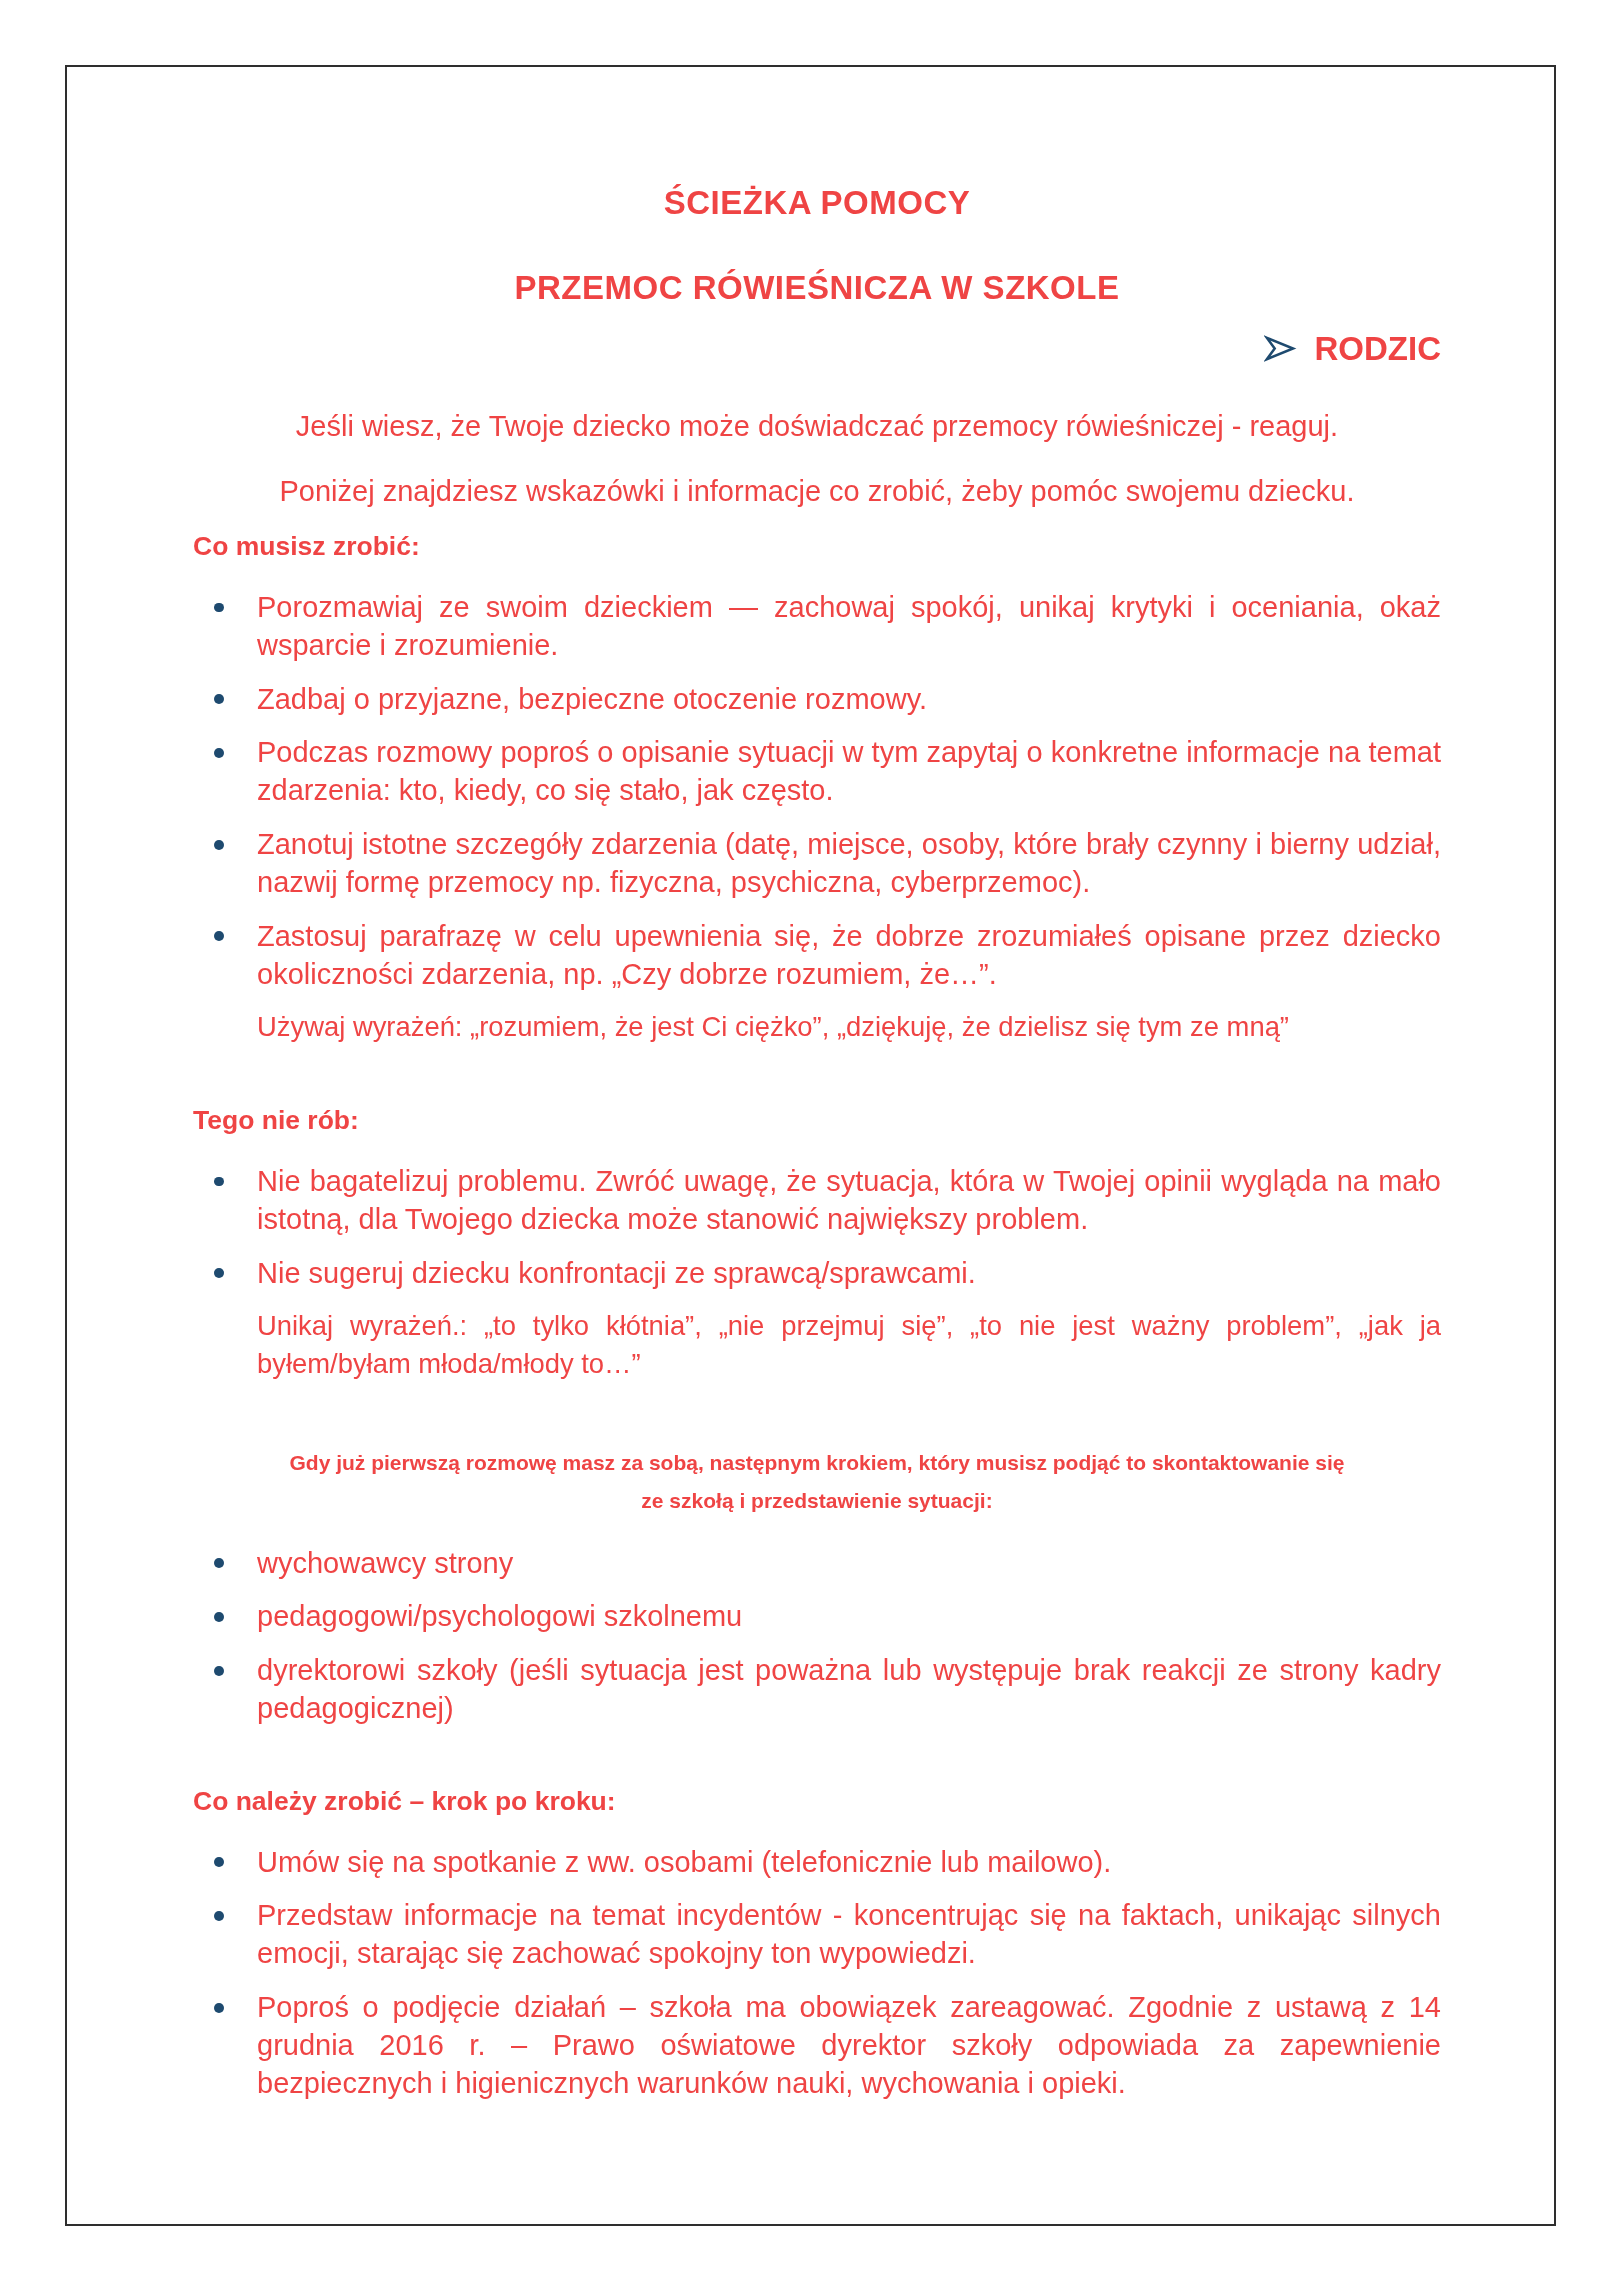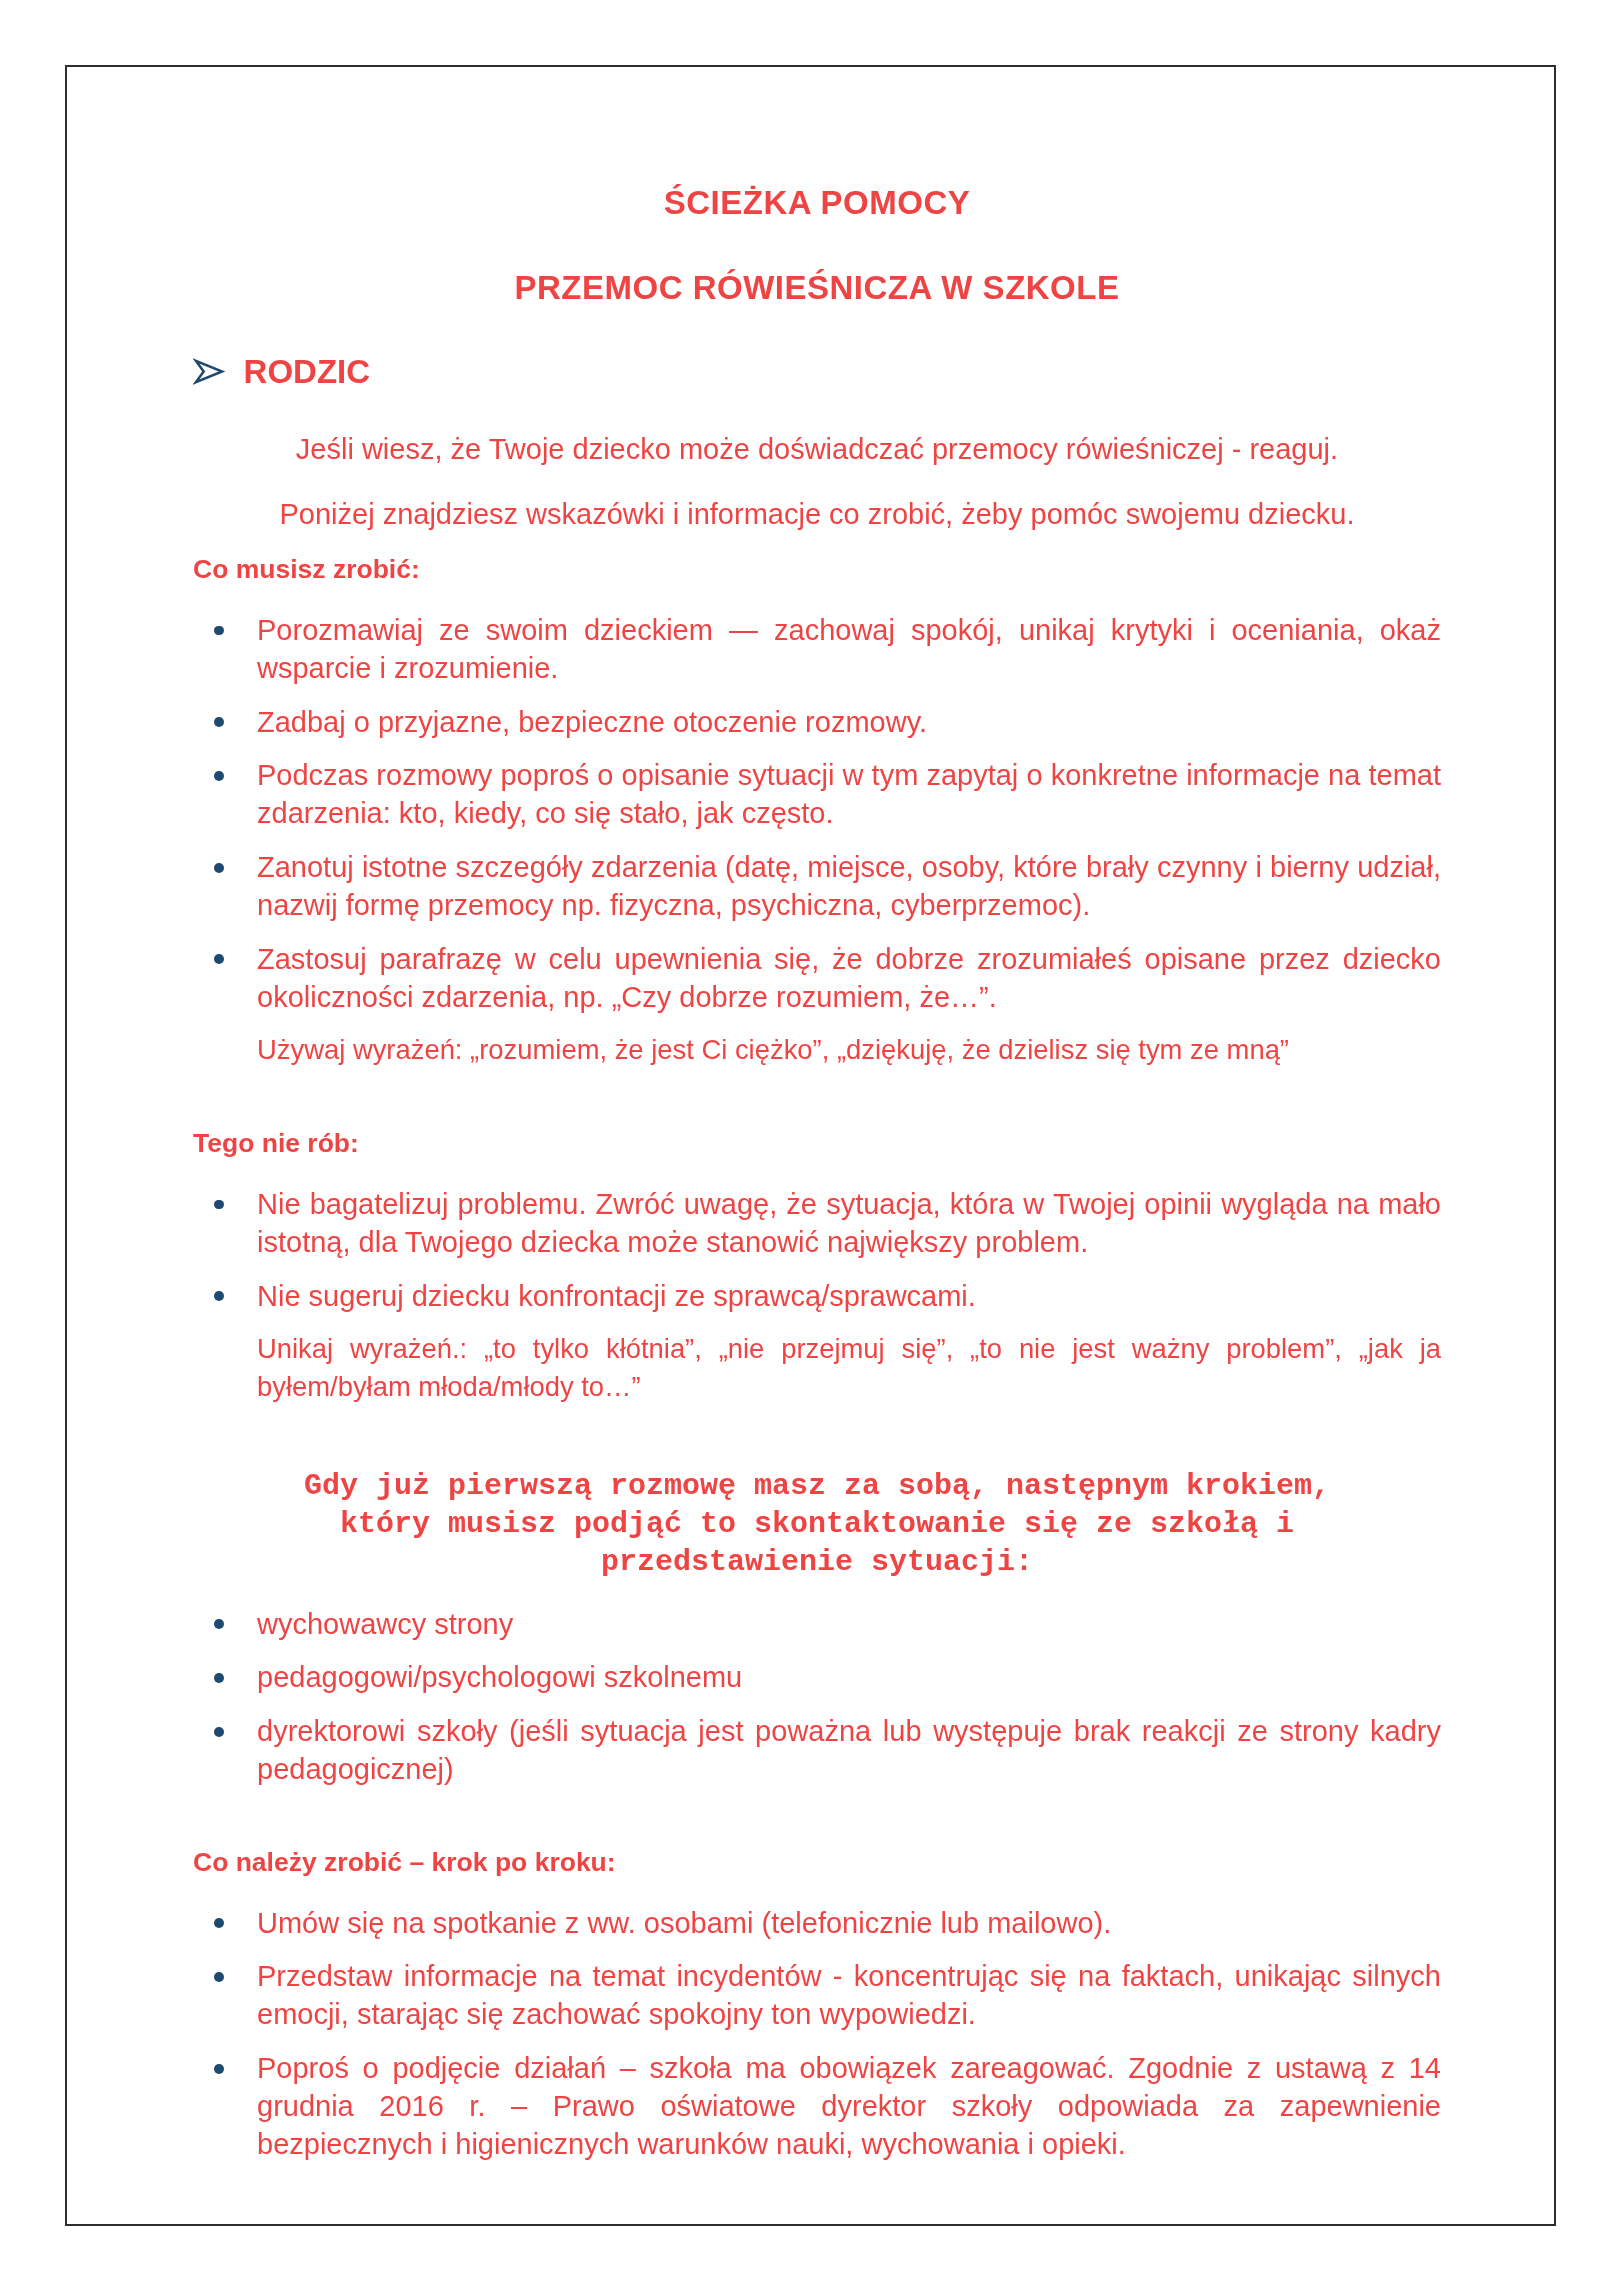--- a/index.html
+++ b/index.html
@@ -28,22 +28,22 @@
   .title {
     text-align: center;
     font-weight: bold;
     font-size: 33px;
     line-height: 43px;
     letter-spacing: 0.5px;
   }
   .title1 { margin-top: 114px; }
   .title2 { margin-top: 42px; }
   .rodzic-line {
-    margin-top: 41px;
-    text-align: left;
+    margin-top: 18px;
+    text-align: right;
     font-weight: bold;
     font-size: 33px;
     line-height: 43px;
   }
   .arrow-icon {
     display: inline-block;
     vertical-align: -2.9px;
     margin-right: 17.6px;
   }
   .intro {
@@ -60,24 +60,23 @@
     line-height: 35px;
     text-align: left;
   }
   .sh-1 { margin-top: 19.6px; }
   .sh-gap { margin-top: 57px; }
   .center-heading {
     margin-top: 61px;
     margin-bottom: 0;
     text-align: center;
     font-weight: bold;
-    font-size: 30px;
+    font-size: 21px;
     line-height: 38px;
     padding: 0 88px;
-    font-family: Liberation Mono, monospace;
   }
   ul.bullets {
     margin: 23.5px 0 0 0;
     padding: 0 0 0 64px;
     list-style: none;
   }
   ul.bullets li {
     position: relative;
     font-size: 29px;
     line-height: 38px;

